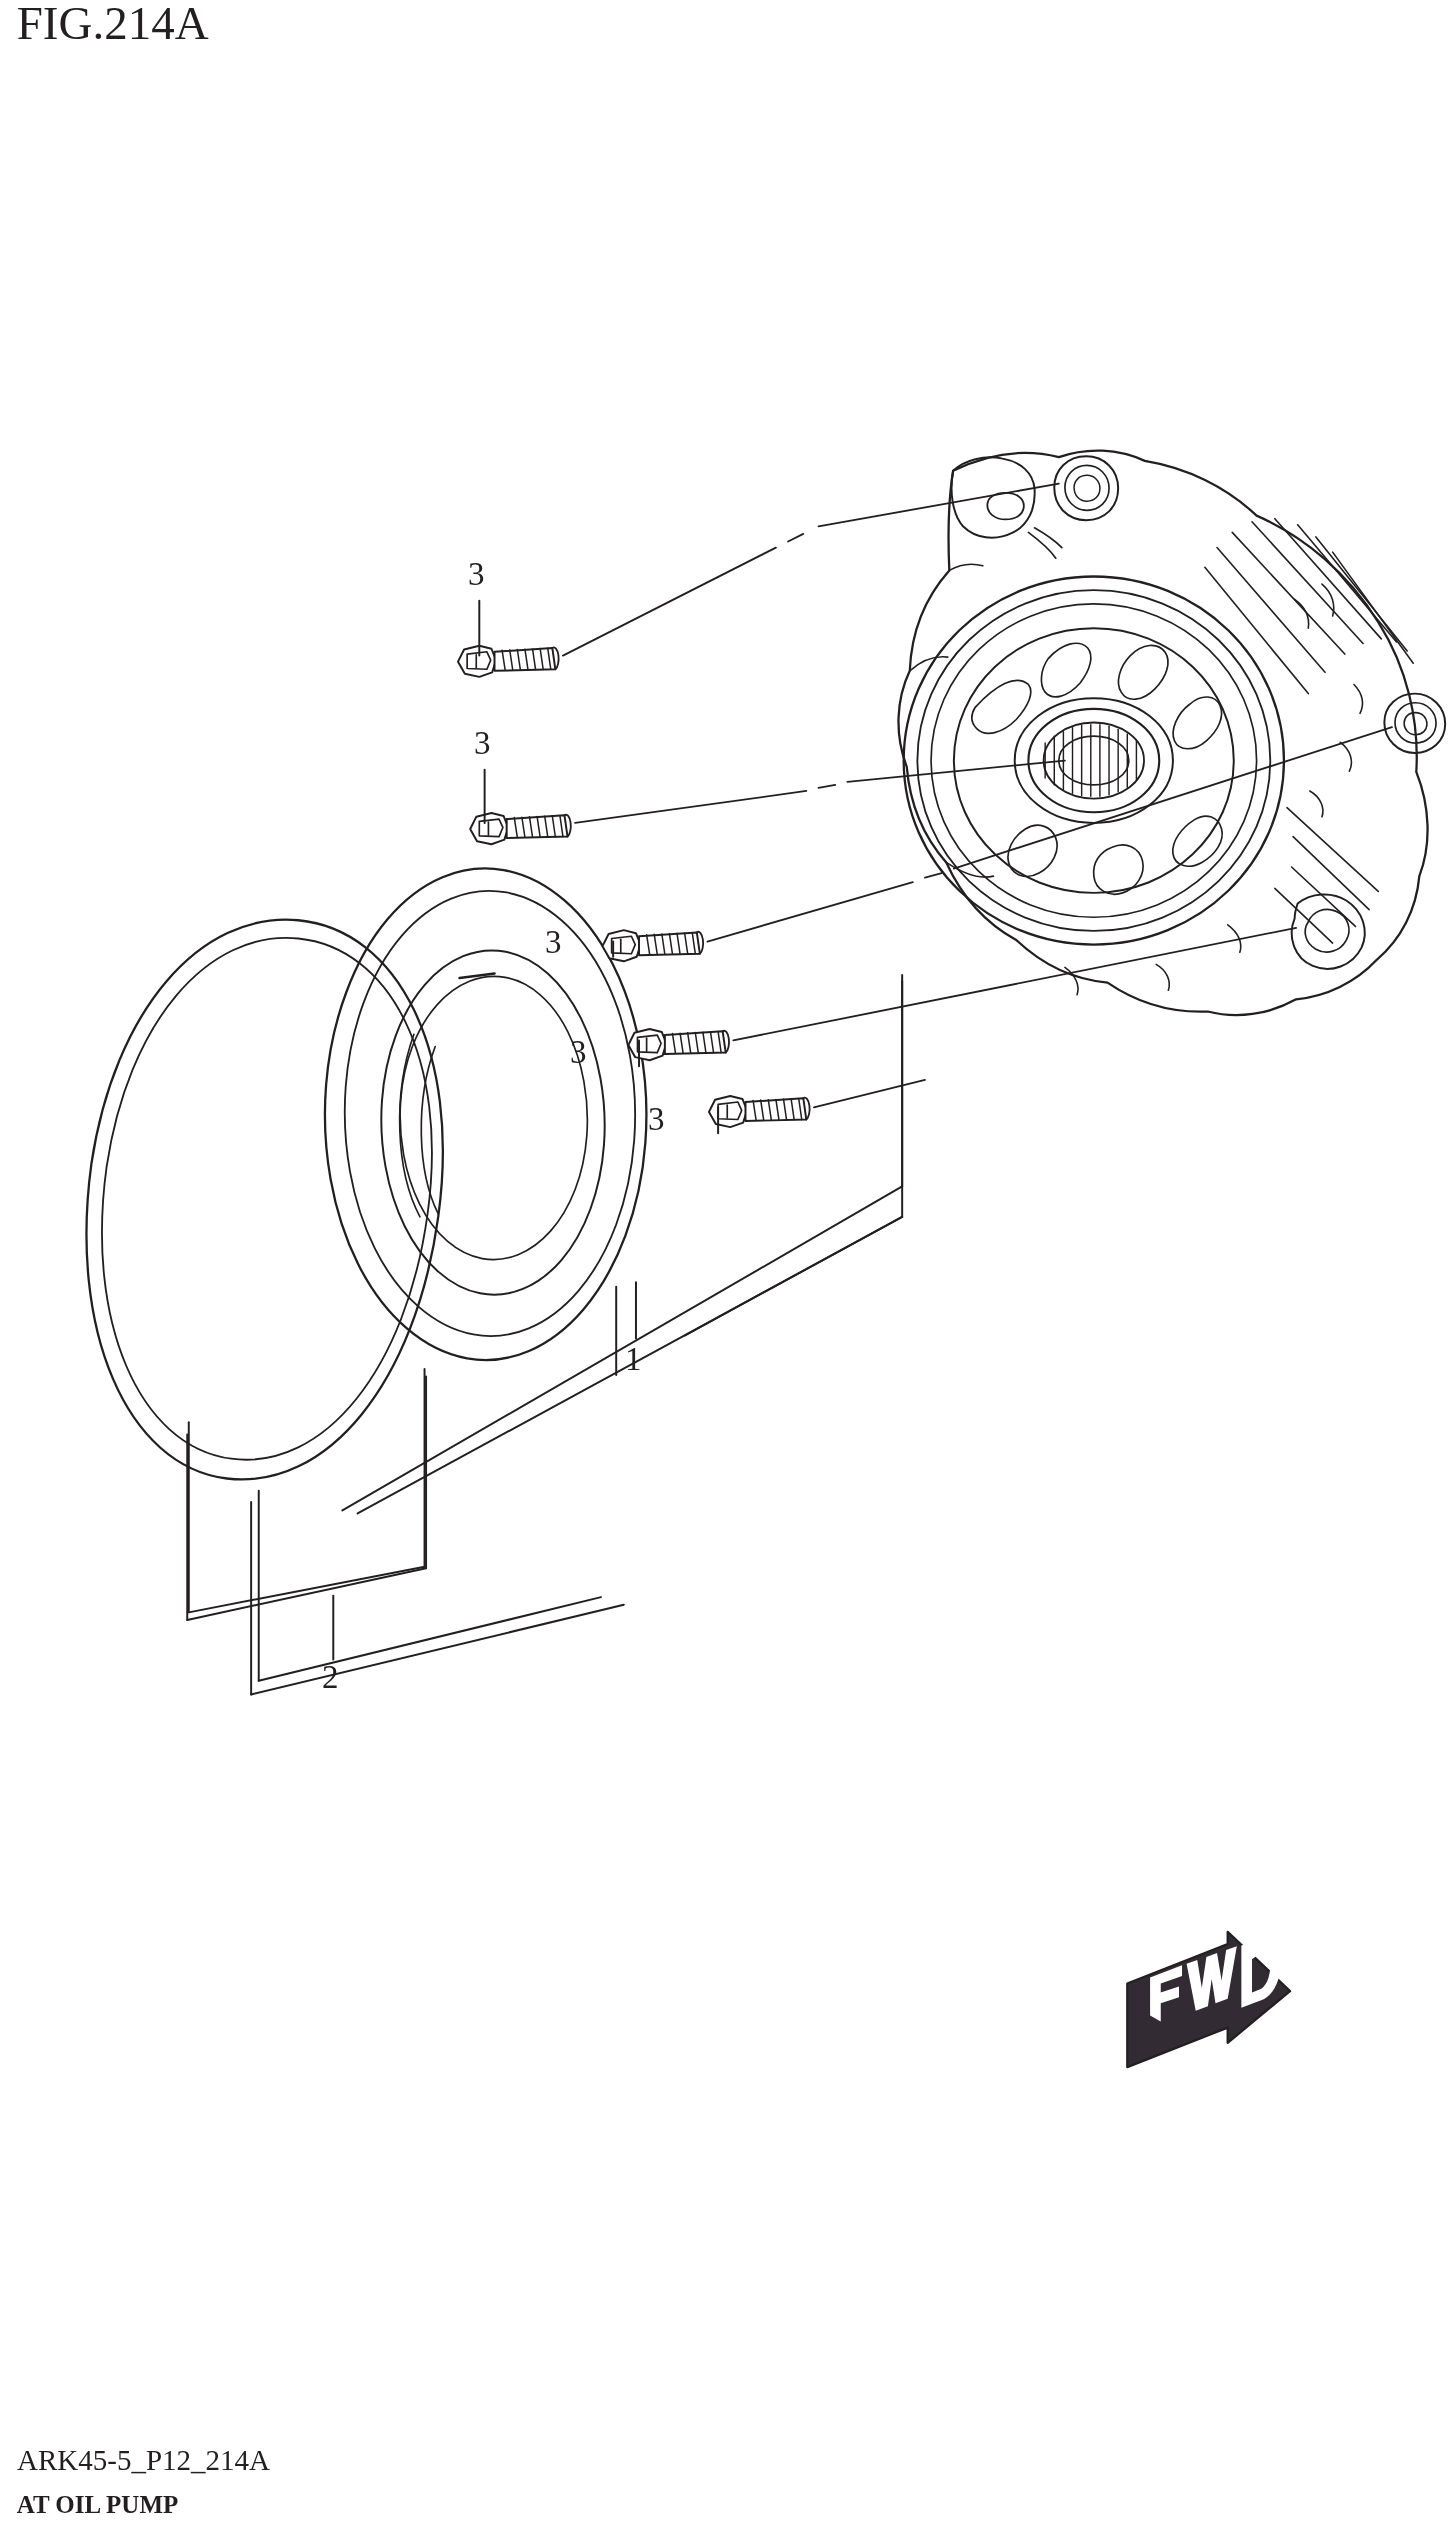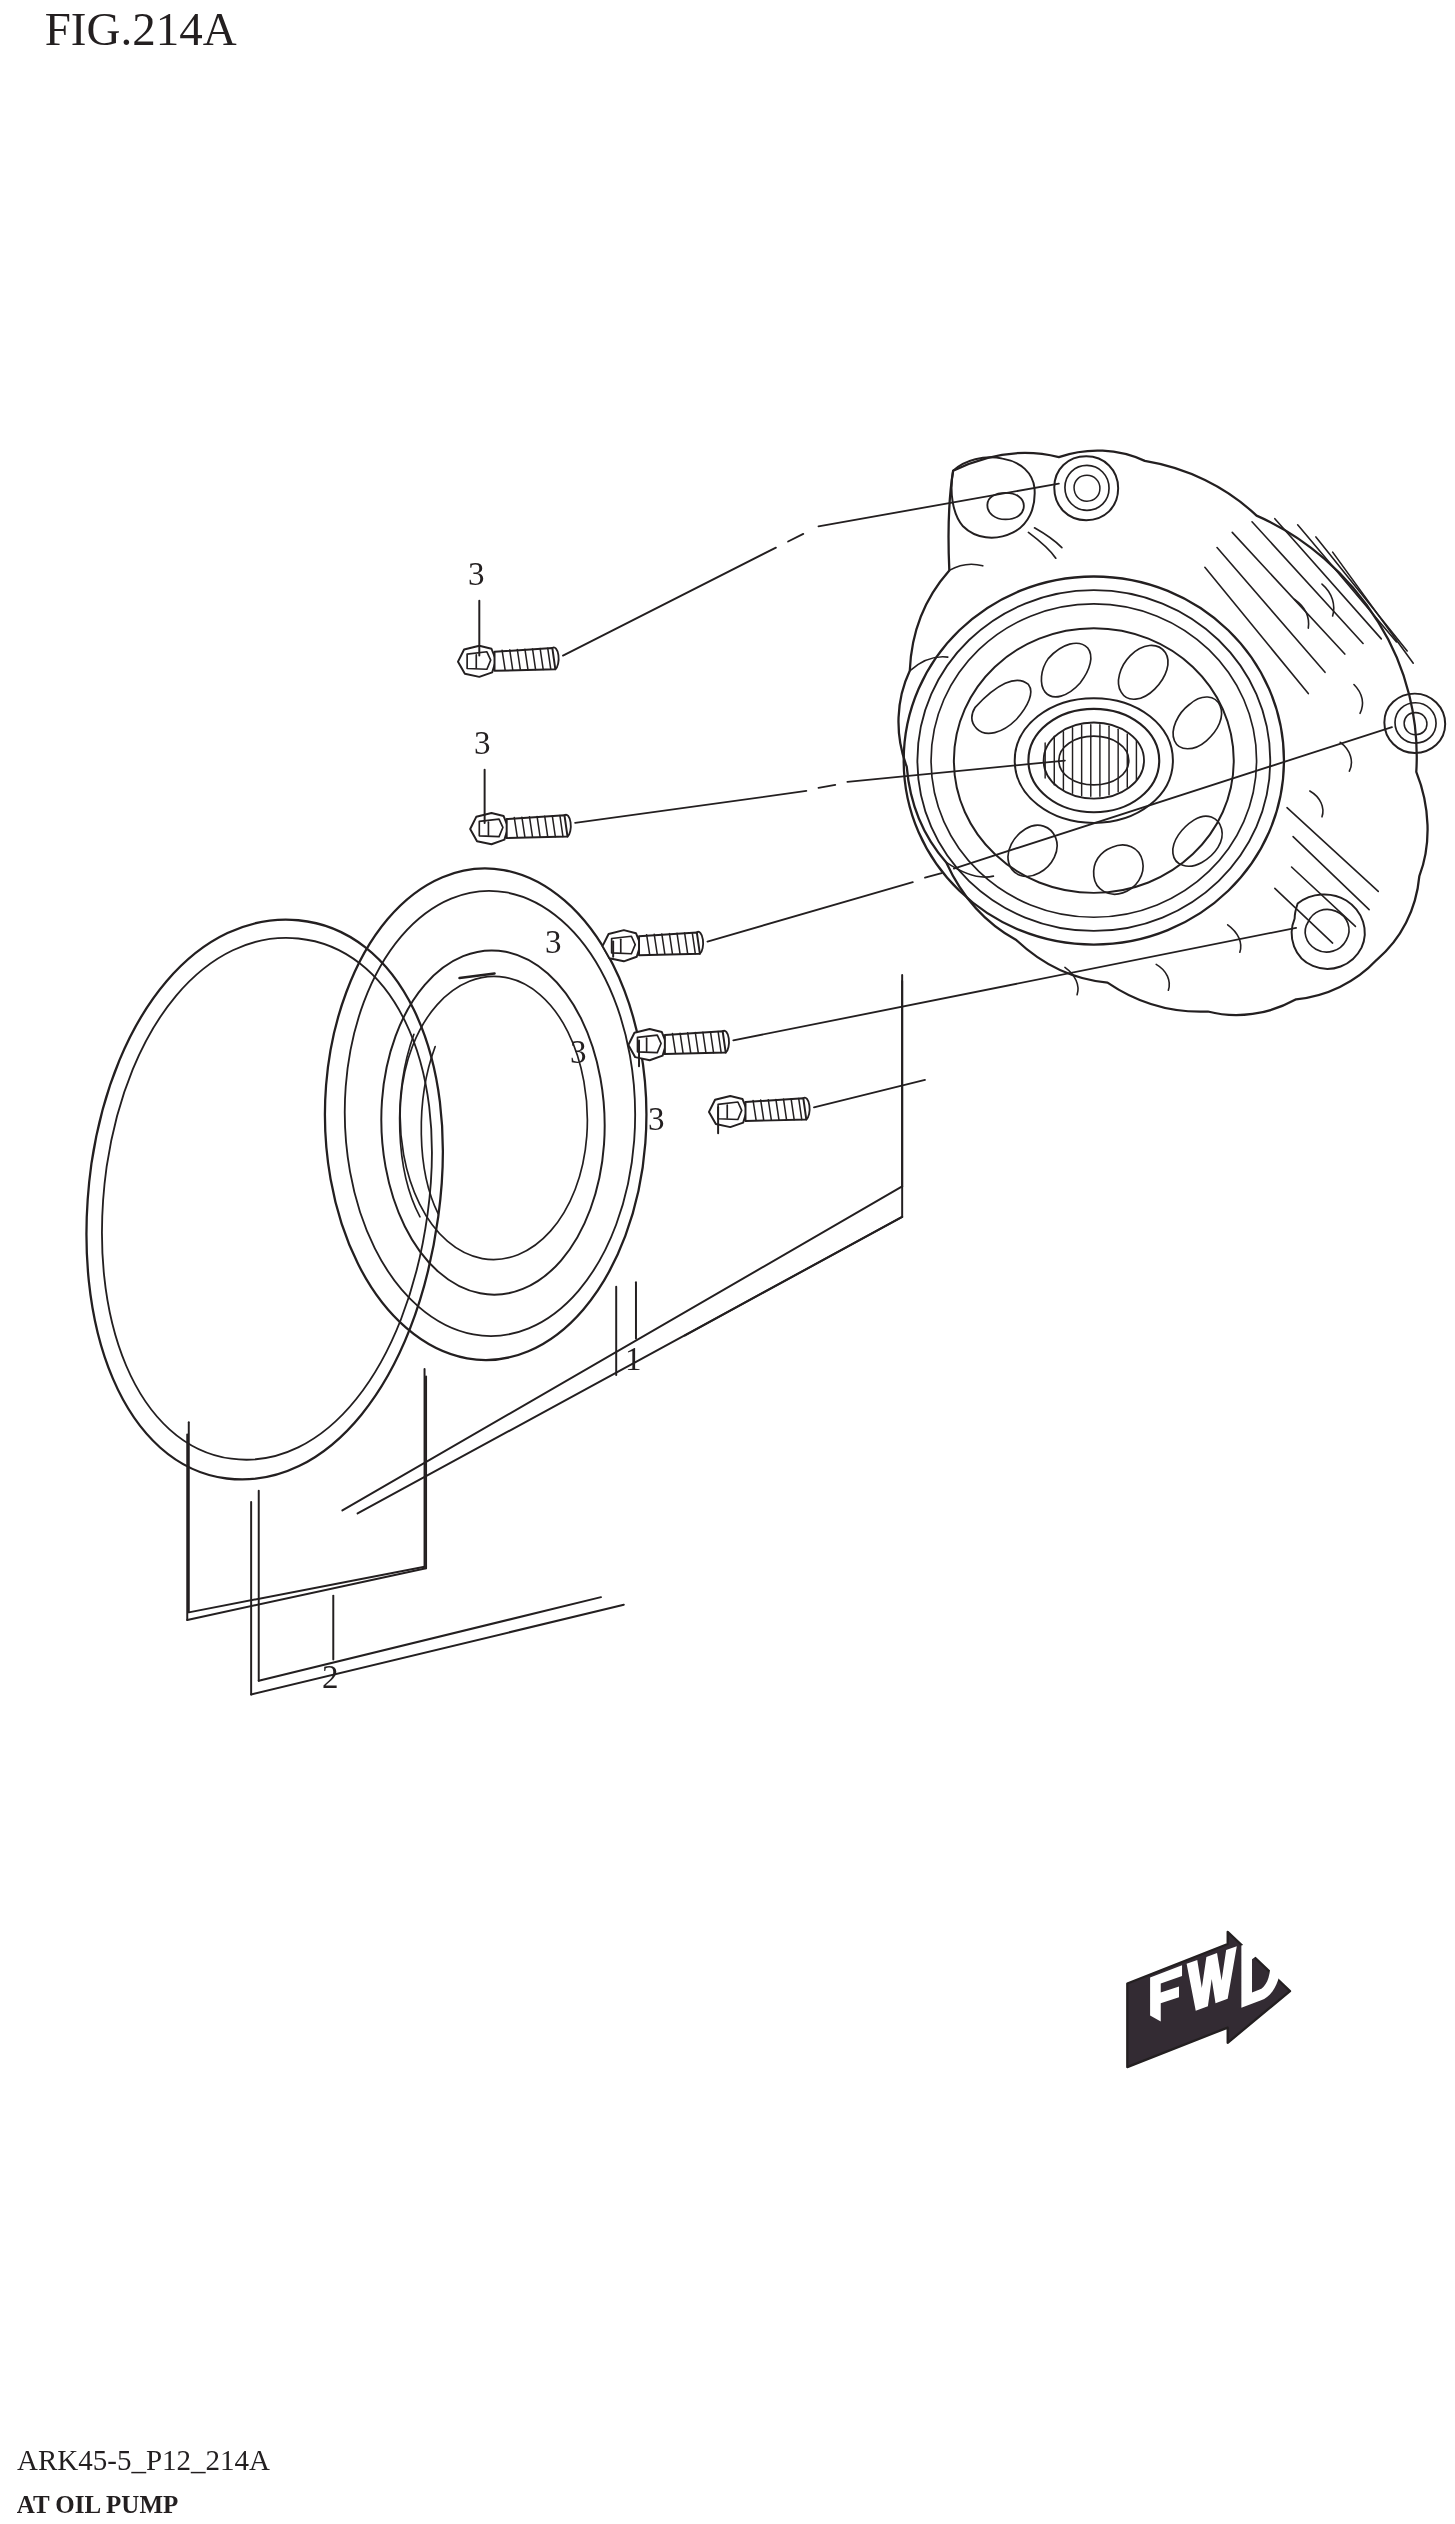--- a/index.html
+++ b/index.html
@@ -3,24 +3,23 @@
 <meta charset="utf-8">
 <title>FIG.214A</title>
 <style>
   html,body{margin:0;padding:0;background:#ffffff;}
   body{
     width:1456px;height:2525px;position:relative;overflow:hidden;
     font-family:"Liberation Serif","DejaVu Serif",serif;
     color:#231f20;
   }
   #fig-title{
-    position:absolute;left:16.7px;top:6px;
+    position:absolute;left:16.7px;top:0;
     font-size:47px;letter-spacing:0px;line-height:1;
     white-space:nowrap;
-    margin-left:28px;
   }
   #footer-code{
     position:absolute;left:17px;top:2446px;
     font-size:29px;line-height:1;white-space:nowrap;
   }
   #footer-name{
     position:absolute;left:16.7px;top:2492px;
     font-size:25px;line-height:1;white-space:nowrap;font-weight:bold;
   }
   #canvas{position:absolute;left:0;top:0;width:1456px;height:2525px;}

